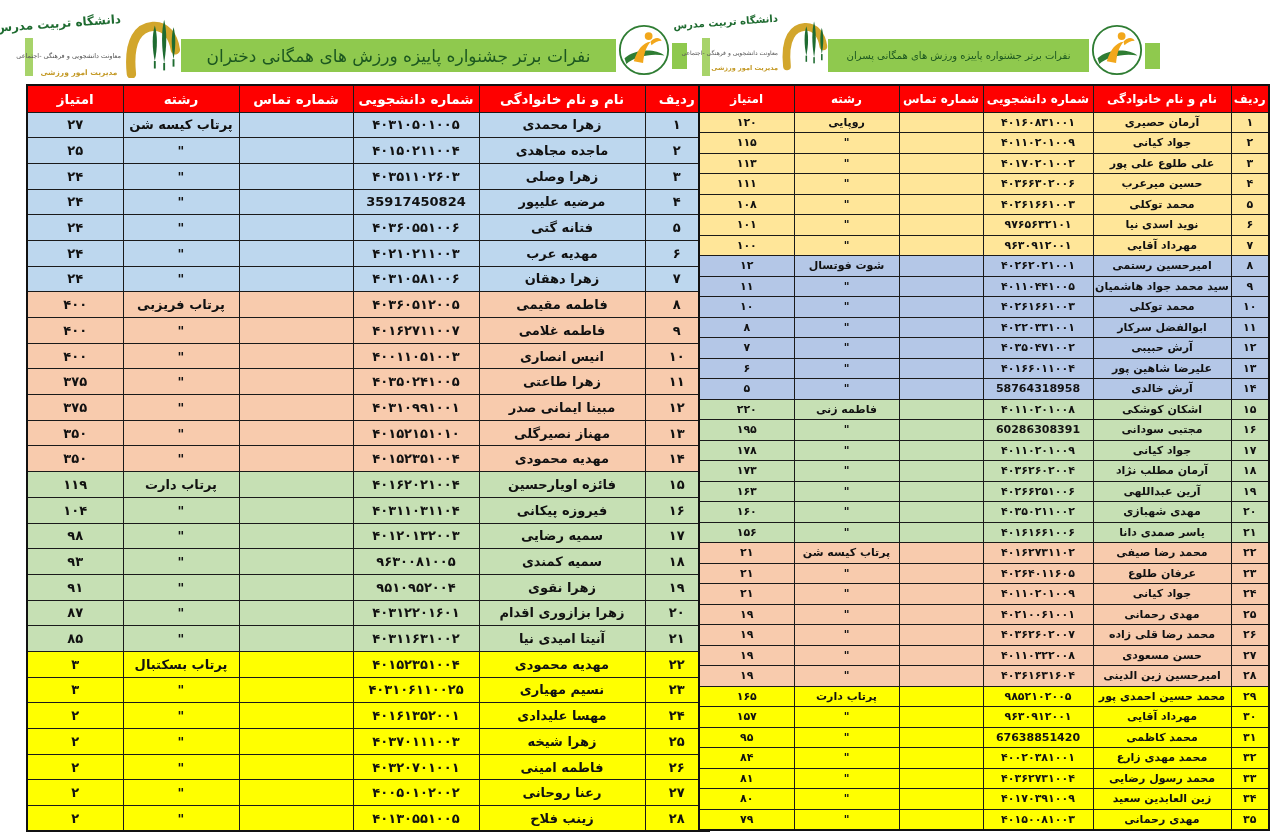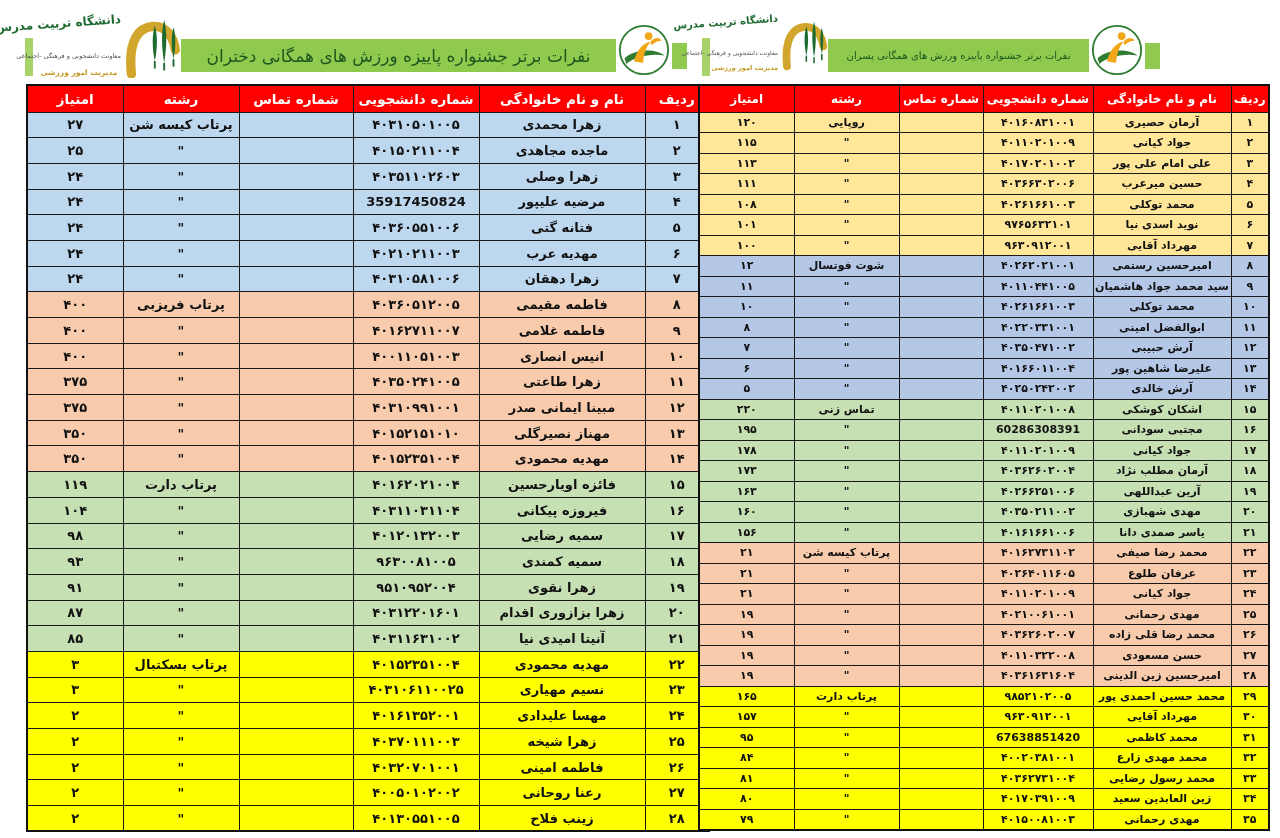--- a/index.html
+++ b/index.html
@@ -411,21 +411,21 @@
         <tr style="background-color: rgb(255, 230, 153);">
           <td>۲</td>
           <td>جواد کیانی</td>
           <td>۴۰۱۱۰۲۰۱۰۰۹</td>
           <td></td>
           <td>"</td>
           <td>۱۱۵</td>
         </tr>
         <tr style="background-color: rgb(255, 230, 153);">
           <td>۳</td>
-          <td>علی امام علی پور</td>
+          <td>علی طلوع علی پور</td>
           <td>۴۰۱۷۰۲۰۱۰۰۲</td>
           <td></td>
           <td>"</td>
           <td>۱۱۳</td>
         </tr>
         <tr style="background-color: rgb(255, 230, 153);">
           <td>۴</td>
           <td>حسین میرعرب</td>
           <td>۴۰۳۶۶۳۰۲۰۰۶</td>
           <td></td>
@@ -475,21 +475,21 @@
         <tr style="background-color: rgb(180, 199, 231);">
           <td>۱۰</td>
           <td>محمد توکلی</td>
           <td>۴۰۲۶۱۶۶۱۰۰۳</td>
           <td></td>
           <td>"</td>
           <td>۱۰</td>
         </tr>
         <tr style="background-color: rgb(180, 199, 231);">
           <td>۱۱</td>
-          <td>ابوالفضل امینی</td>
+          <td>ابوالفضل سرکار</td>
           <td>۴۰۲۲۰۳۳۱۰۰۱</td>
           <td></td>
           <td>"</td>
           <td>۸</td>
         </tr>
         <tr style="background-color: rgb(180, 199, 231);">
           <td>۱۲</td>
           <td>آرش حبیبی</td>
           <td>۴۰۳۵۰۴۷۱۰۰۲</td>
           <td></td>
@@ -500,31 +500,31 @@
           <td>۱۳</td>
           <td>علیرضا شاهین پور</td>
           <td>۴۰۱۶۶۰۱۱۰۰۴</td>
           <td></td>
           <td>"</td>
           <td>۶</td>
         </tr>
         <tr style="background-color: rgb(180, 199, 231);">
           <td>۱۴</td>
           <td>آرش خالدی</td>
-          <td>۴۰۲۵۰۲۴۲۰۰۲</td>
+          <td>58764318958</td>
           <td></td>
           <td>"</td>
           <td>۵</td>
         </tr>
         <tr style="background-color: rgb(198, 224, 180);">
           <td>۱۵</td>
           <td>اشکان کوشکی</td>
           <td>۴۰۱۱۰۲۰۱۰۰۸</td>
           <td></td>
-          <td>تماس زنی</td>
+          <td>فاطمه زنی</td>
           <td>۲۲۰</td>
         </tr>
         <tr style="background-color: rgb(198, 224, 180);">
           <td>۱۶</td>
           <td>مجتبی سودانی</td>
           <td>60286308391</td>
           <td></td>
           <td>"</td>
           <td>۱۹۵</td>
         </tr>

